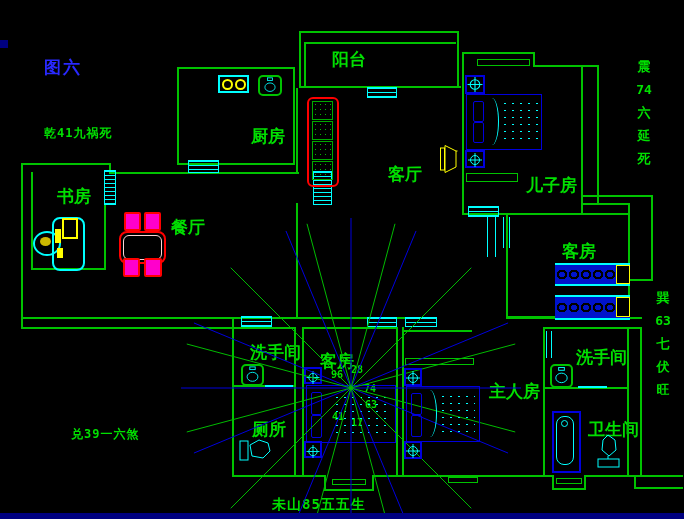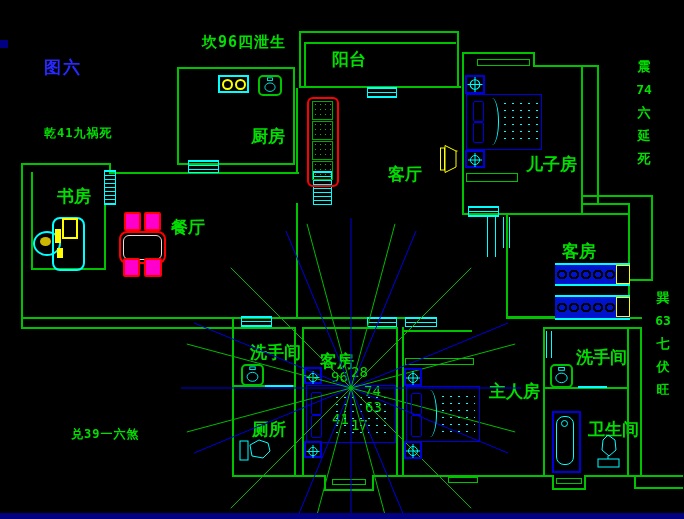--- a/index.html
+++ b/index.html
@@ -4,21 +4,21 @@
 <style>
   html,body{margin:0;padding:0;background:#000;}
   #canvas{position:relative;width:684px;height:519px;background:#000;overflow:hidden;
           font-family:"DejaVu Sans Mono","Liberation Sans",sans-serif;}
   .w{display:block;position:absolute;background:#00c300;}
   .lbl{position:absolute;color:#00e000;white-space:nowrap;font-weight:bold;}
   .big{font-size:15px;letter-spacing:1px;}
   .mid{font-size:12px;letter-spacing:1px;}
   .room{font-size:17px;}
   .vert{white-space:pre-line;text-align:center;font-size:13px;line-height:23px;}
-  .num{position:absolute;color:#00e000;font-size:14px;font-weight:normal;}
+  .num{position:absolute;color:#00e000;font-size:10px;font-weight:bold;}
   .figno{position:absolute;color:#2929ff;font-size:17px;font-weight:bold;letter-spacing:2px;}
   .win{position:absolute;border:1px solid #00ffff;
        background:repeating-linear-gradient(to bottom,#00ffff 0 1px,transparent 1px 4px);}
   .doorv{position:absolute;border-left:1px solid #00ffff;border-right:1px solid #00ffff;}
   .doorh{position:absolute;background:#00ffff;}
   .shelf{position:absolute;border:1px solid #00c300;}
   .thresh{position:absolute;border:1px solid #00c300;}
   .cross{position:absolute;border:2px solid #0000dd;}
   .bed{position:absolute;border:1px solid #0000dd;}
   .pillow{position:absolute;border:1px solid #0000dd;border-radius:2px;}
@@ -40,38 +40,38 @@
   .stove{position:absolute;border:2px solid #00ffff;}
   .burner{position:absolute;border:2px solid #ffff00;border-radius:50%;}
   svg{position:absolute;overflow:visible;}
 </style>
 </head>
 <body>
 
 <div id="canvas">
 
   <span class="figno" style="left:44px;top:56px">图六</span>
-  <span class="lbl big" style="left:202px;top:33px">坎96四泄生</span>
   <span class="lbl mid" style="left:44px;top:125px">乾41九祸死</span>
   <span class="lbl mid" style="left:71px;top:426px">兑39一六煞</span>
+  <span class="lbl mid" style="left:272px;top:496px;font-size:14px">未山85五五生</span>
   <span class="lbl vert" style="left:633px;top:55px;width:22px">震
 74
 六
 延
 死</span>
   <span class="lbl vert" style="left:652px;top:286px;width:22px">巽
 63
 七
 伏
 旺</span>
 
   <span class="lbl room" style="left:332px;top:48px">阳台</span>
   <span class="lbl room" style="left:251px;top:125px">厨房</span>
   <span class="lbl room" style="left:388px;top:163px">客厅</span>
-  <span class="lbl room" style="left:526px;top:153px">儿子房</span>
+  <span class="lbl room" style="left:526px;top:174px">儿子房</span>
   <span class="lbl room" style="left:57px;top:185px">书房</span>
   <span class="lbl room" style="left:171px;top:216px">餐厅</span>
   <span class="lbl room" style="left:562px;top:240px">客房</span>
   <span class="lbl room" style="left:320px;top:350px">客房</span>
   <span class="lbl room" style="left:489px;top:380px">主人房</span>
   <span class="lbl room" style="left:250px;top:341px">洗手间</span>
   <span class="lbl room" style="left:252px;top:418px">厕所</span>
   <span class="lbl room" style="left:576px;top:346px">洗手间</span>
   <span class="lbl room" style="left:588px;top:418px">卫生间</span>
 

